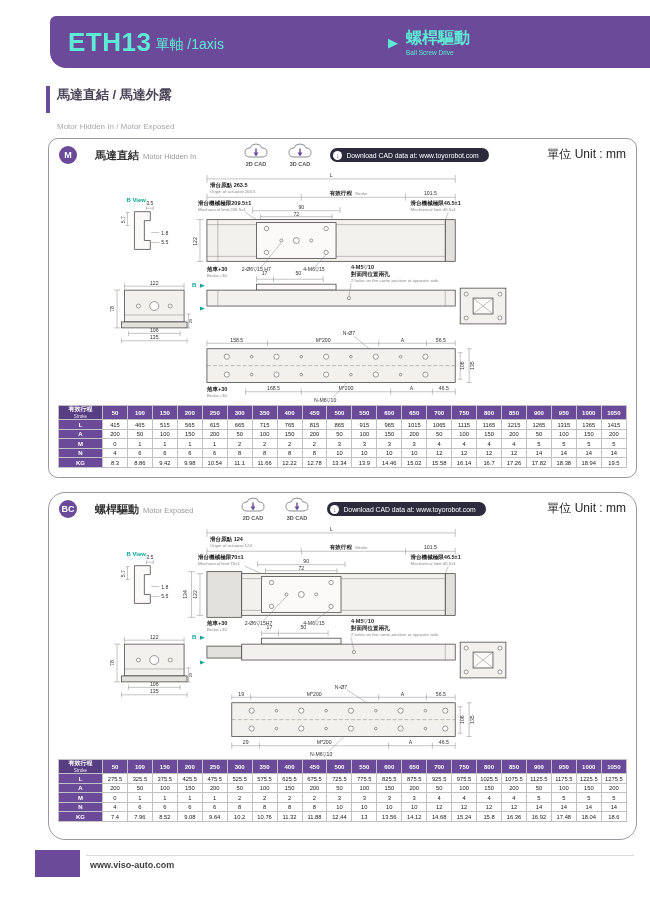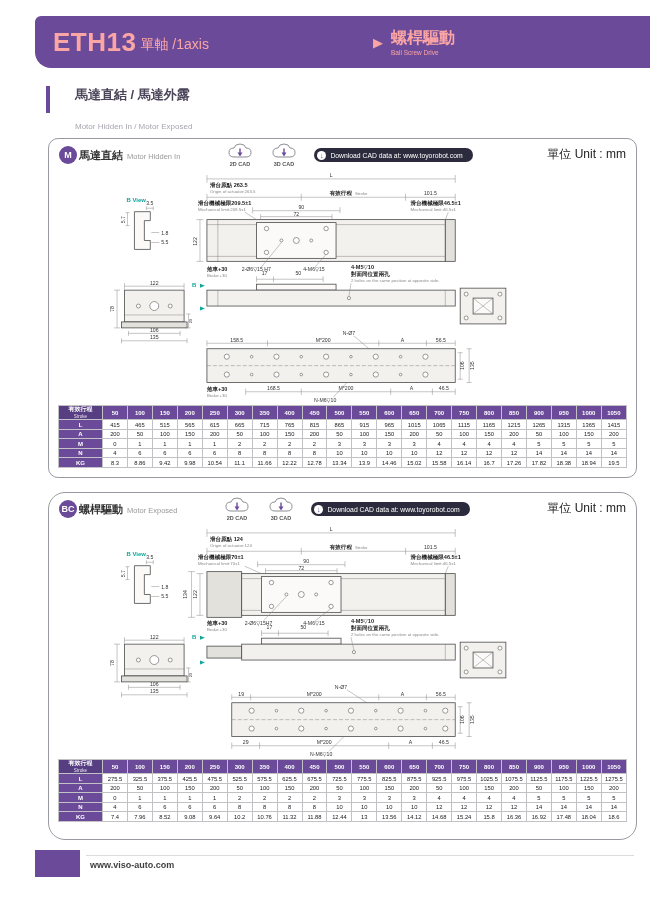--- a/index.html
+++ b/index.html
@@ -4,43 +4,43 @@
 <style>
   :root{
     --purple:#6a4a99; --purple-dark:#573d82; --pill:#2b2b3d; --teal:#0fa69b;
   }
   *{ margin:0; padding:0; box-sizing:border-box; }
   html,body{ background:#fff; }
   body{ font-family:"Liberation Sans","DejaVu Sans",sans-serif; }
   #page{ position:relative; width:650px; height:901px; background:#fff; overflow:hidden; }
 
   
-  .band{ position:absolute; left:35px; top:16px; right:0; height:52px; background:var(--purple);
-         border-radius:6px 0 0 16px; color:#fca5a5; display:flex; align-items:center; padding-left:18px; }
+  .band{ position:absolute; left:50px; top:16px; right:0; height:52px; background:var(--purple);
+         border-radius:6px 0 0 16px; color:#5eead4; display:flex; align-items:center; padding-left:18px; }
   .model{ font-size:26px; font-weight:bold; letter-spacing:.5px; }
   .axis{ font-size:14px; margin-left:4px; margin-top:6px; }
   .drive{ position:absolute; left:338px; top:0; height:100%; display:flex; align-items:center; gap:8px; }
   .drive-arrow{ font-size:13px; line-height:1; }
   .drive-cn{ font-size:16px; font-weight:bold; }
   .drive-en{ font-size:6.5px; }
 
   
-  .sec{ position:absolute; left:46px; top:86px; display:flex; gap:25px; }
+  .sec{ position:absolute; left:46px; top:86px; display:flex; gap:7px; }
   .sec-bar{ width:4px; height:27px; background:var(--purple); }
   .sec-cn{ font-size:13px; font-weight:bold; color:#4a4458; }
   .sec-en{ font-size:8px; color:#a9a4b0; margin-top:18px; }
 
   
   .panel{ position:absolute; left:48px; width:589px; background:#fff; border:1px solid #9a9aa2; border-radius:10px; }
   #panel1{ top:138px; height:340px; }
   #panel2{ top:492px; height:348px;border-radius:17px; }
   .phead{ display:flex; align-items:center; height:27px; padding:5px 10px 0; position:relative; }
   .badge{ width:18px; height:18px; border-radius:50%; background:var(--purple); color:#fff; font-weight:bold;
           font-size:9px; display:flex; align-items:center; justify-content:center; flex:0 0 auto; }
-  .ptitle-cn{ font-size:11px; font-weight:bold; color:#333; margin-left:2px; white-space:nowrap; }
+  .ptitle-cn{ font-size:11px; font-weight:bold; color:#333; margin-left:18px; white-space:nowrap; }
   .ptitle-en{ font-size:7.5px; color:#999; margin-left:4px; margin-top:2px; white-space:nowrap; }
   .clouds{ display:flex; gap:10px; margin-left:44px; }
   .cadcloud{ width:34px; height:26px; cursor:pointer; }
   .cloudpath{ fill:#fff; stroke:#8e8e96; stroke-width:1; }
   .cloudarrow{ stroke:var(--purple); stroke-width:1.4; }
   .cloudhead{ fill:var(--purple); }
   .cloudtext{ font-size:5.5px; fill:#555; font-weight:bold; }
   .dl-pill{ margin-left:12px; height:14px; border-radius:8px; background:var(--pill); color:#fff; font-size:6.8px;
             display:flex; align-items:center; gap:4px; padding:0 10px 0 3px; cursor:pointer; white-space:nowrap; }
   .dl-ic{ width:9px; height:9px; background:#fff; color:var(--purple); border-radius:50%; font-size:7.5px;

